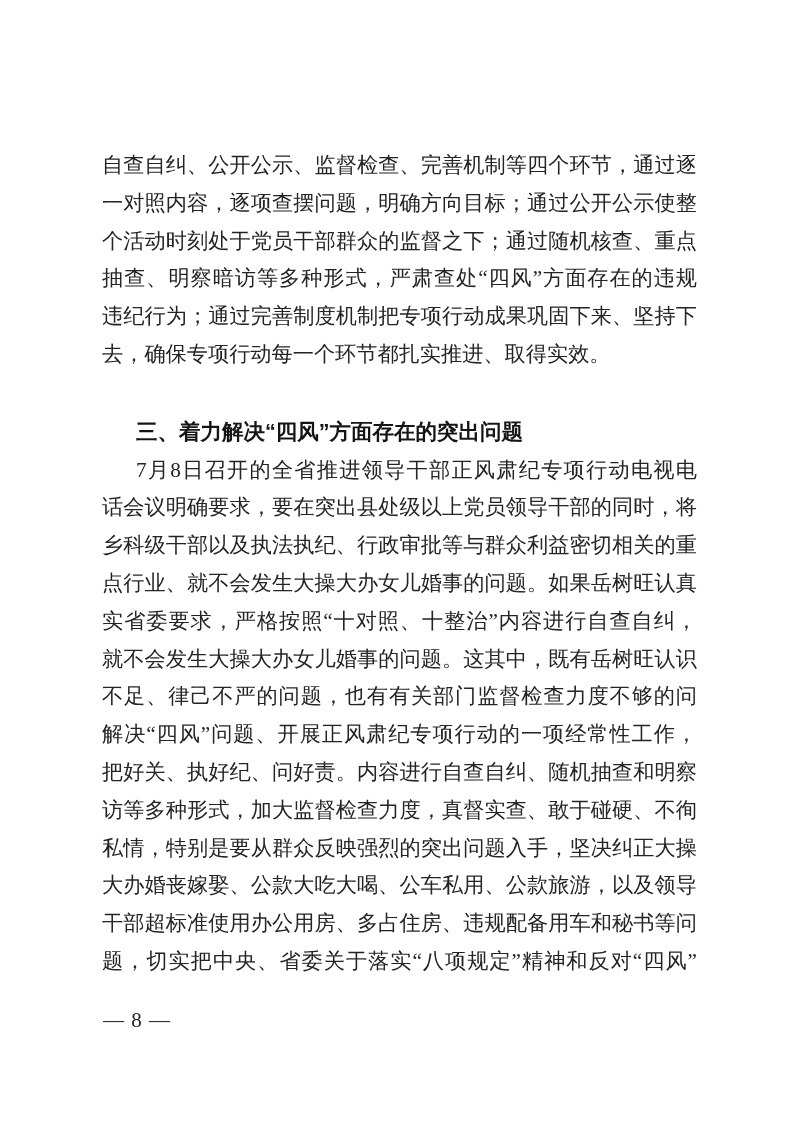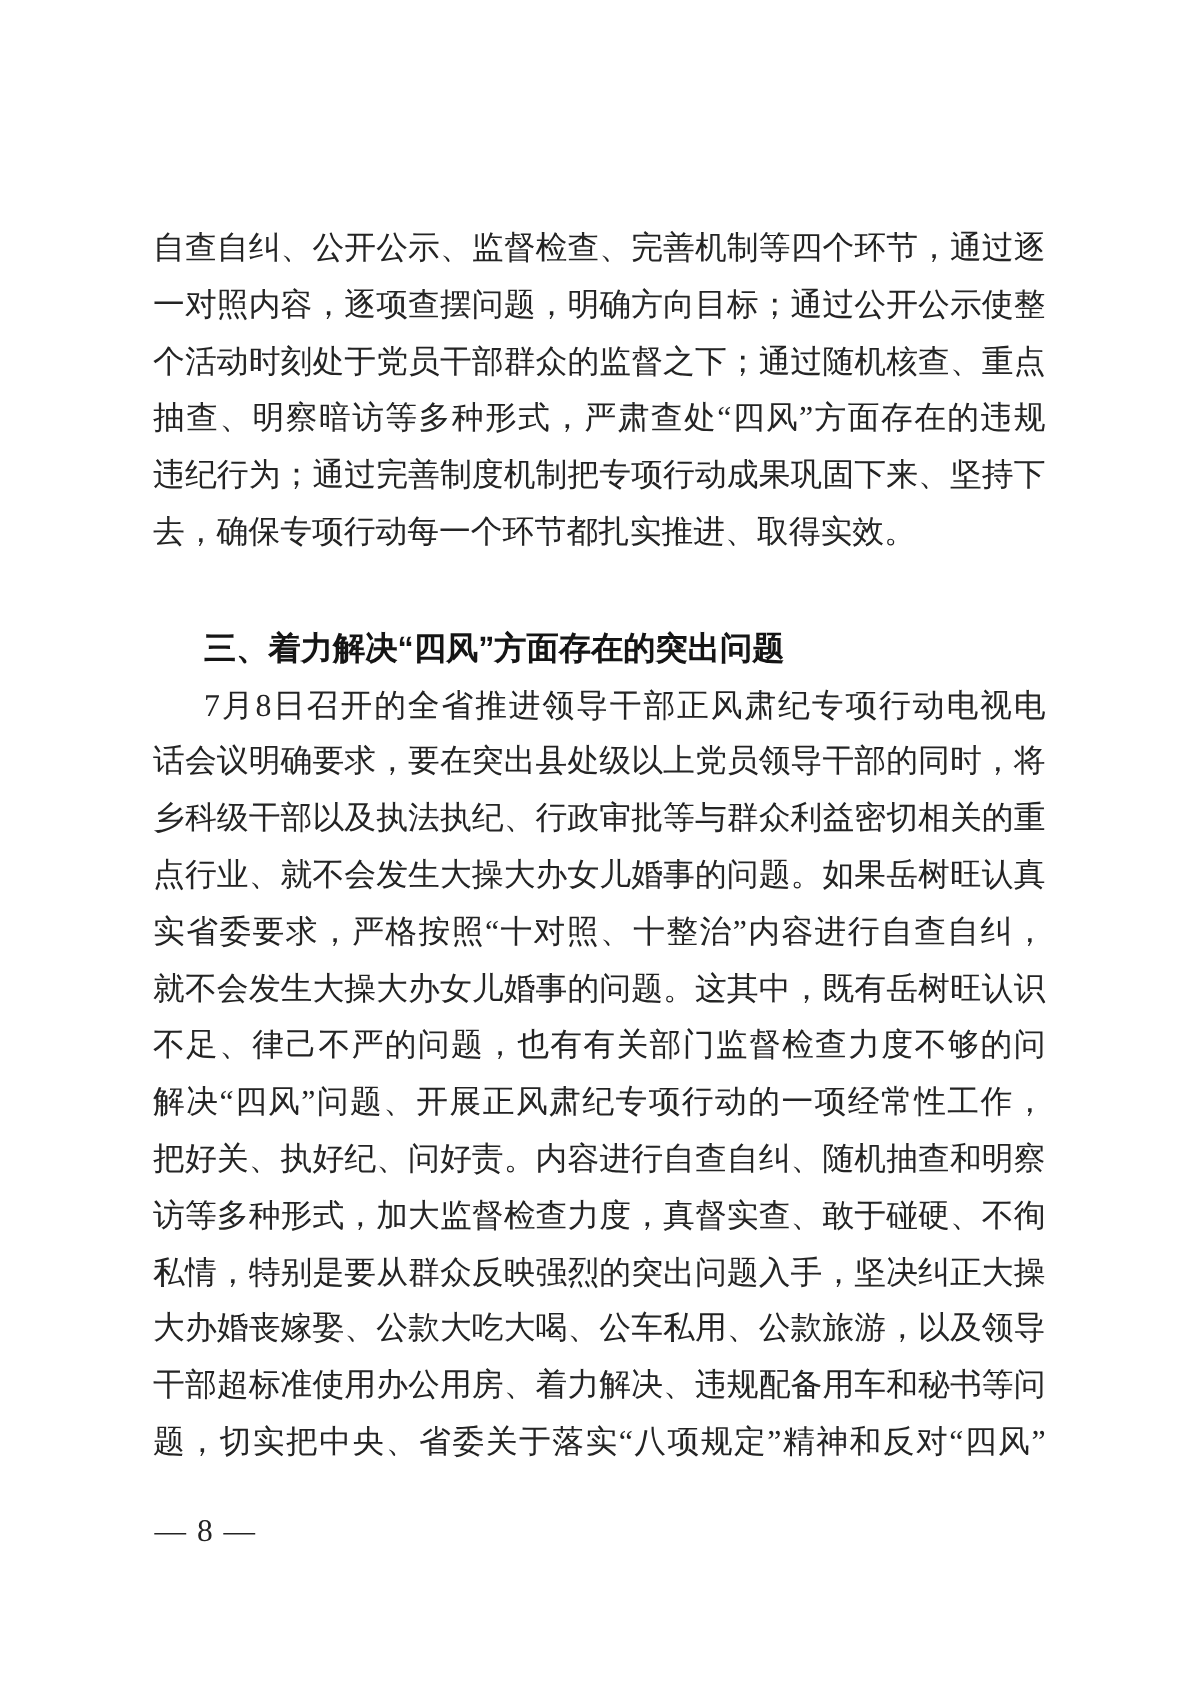--- a/index.html
+++ b/index.html
@@ -80,17 +80,17 @@
       <div class="line">乡科级干部以及执法执纪、行政审批等与群众利益密切相关的重</div>
       <div class="line">点行业、就不会发生大操大办女儿婚事的问题。如果岳树旺认真落</div>
       <div class="line">实省委要求，严格按照“十对照、十整治”内容进行自查自纠，</div>
       <div class="line">就不会发生大操大办女儿婚事的问题。这其中，既有岳树旺认识</div>
       <div class="line">不足、律己不严的问题，也有有关部门监督检查力度不够的问题。</div>
       <div class="line">解决“四风”问题、开展正风肃纪专项行动的一项经常性工作，</div>
       <div class="line">把好关、执好纪、问好责。内容进行自查自纠、随机抽查和明察暗</div>
       <div class="line">访等多种形式，加大监督检查力度，真督实查、敢于碰硬、不徇</div>
       <div class="line">私情，特别是要从群众反映强烈的突出问题入手，坚决纠正大操</div>
       <div class="line">大办婚丧嫁娶、公款大吃大喝、公车私用、公款旅游，以及领导</div>
-      <div class="line">干部超标准使用办公用房、着力解决、违规配备用车和秘书等问</div>
+      <div class="line">干部超标准使用办公用房、多占住房、违规配备用车和秘书等问</div>
       <div class="line">题，切实把中央、省委关于落实“八项规定”精神和反对“四风”</div>
     </div>
   <div class="page-number">— 8 —</div>
 </div>
 
 </body></html>

